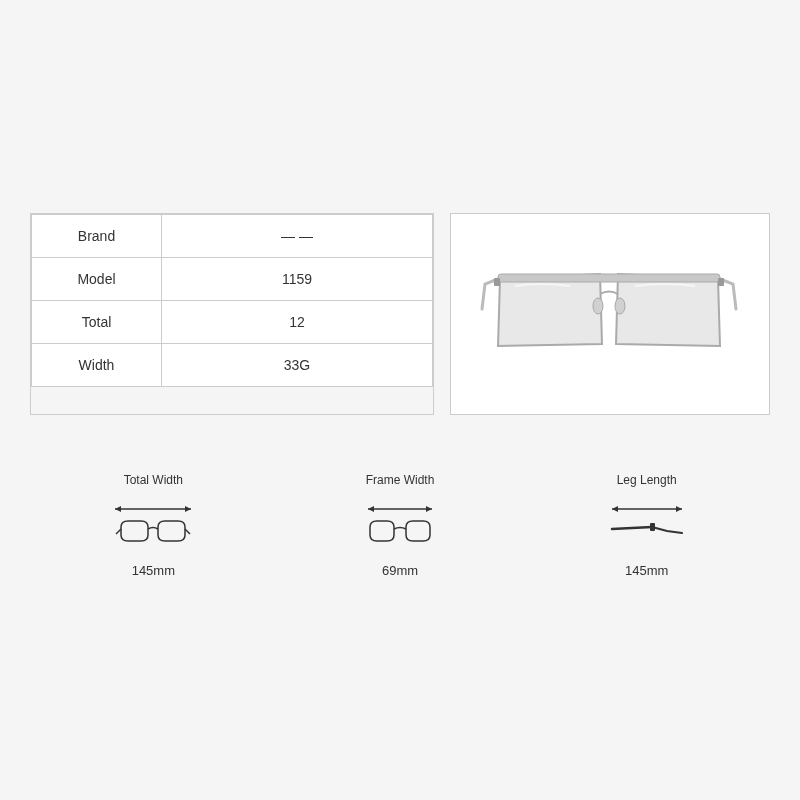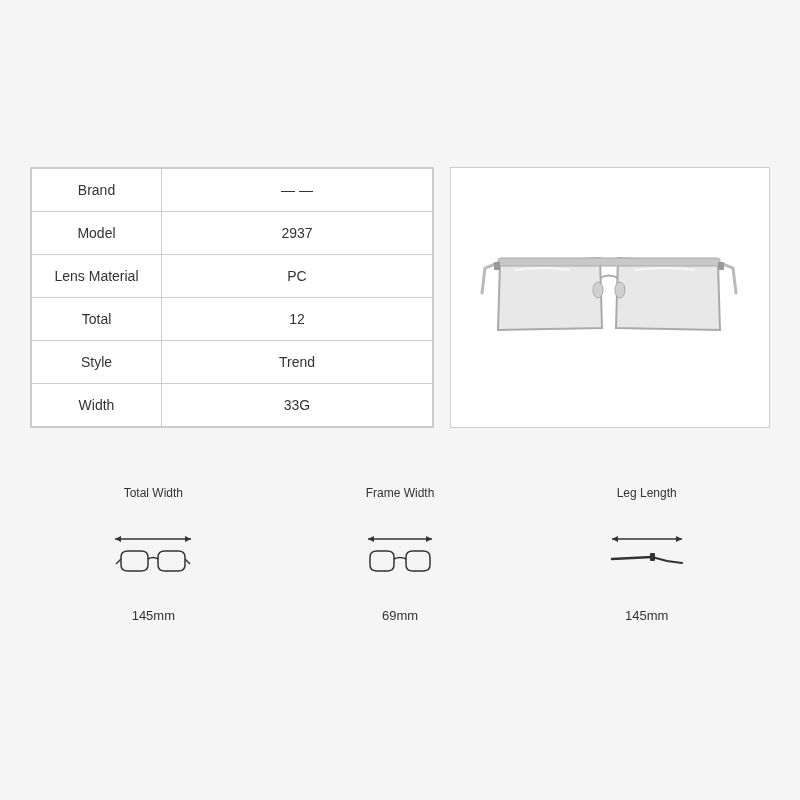--- a/index.html
+++ b/index.html
@@ -63,21 +63,21 @@
     .measurements {
       display: flex;
       justify-content: space-around;
       align-items: flex-start;
       padding: 10px 0;
     }
     .measure-item {
       display: flex;
       flex-direction: column;
       align-items: center;
-      gap: 22px;
+      gap: 6px;
       flex: 1;
     }
     .measure-label {
       font-size: 12px;
       color: #333;
       text-align: center;
       margin-bottom: 4px;
     }
     .measure-icon {
       height: 60px;
@@ -100,33 +100,25 @@
 
     <div class="specs-table">
       <table>
         <tbody id="specs-tbody">
             <tr>
               <td>Brand</td>
               <td>— —</td>
             </tr>
             <tr>
               <td>Model</td>
-              <td>2937</td>
-            </tr>
-            <tr>
-              <td>Lens Material</td>
-              <td>PC</td>
+              <td>1159</td>
             </tr>
             <tr>
               <td>Total</td>
               <td>12</td>
-            </tr>
-            <tr>
-              <td>Style</td>
-              <td>Trend</td>
             </tr>
             <tr>
               <td>Width</td>
               <td>33G</td>
             </tr>
           </tbody>
       </table>
     </div>
 
     <div class="product-image-box">

